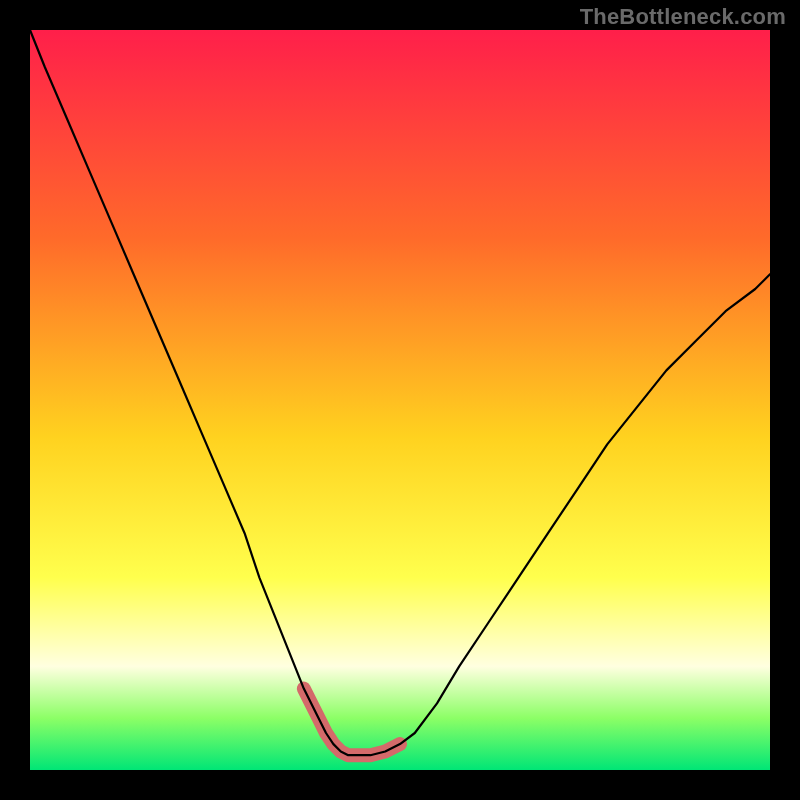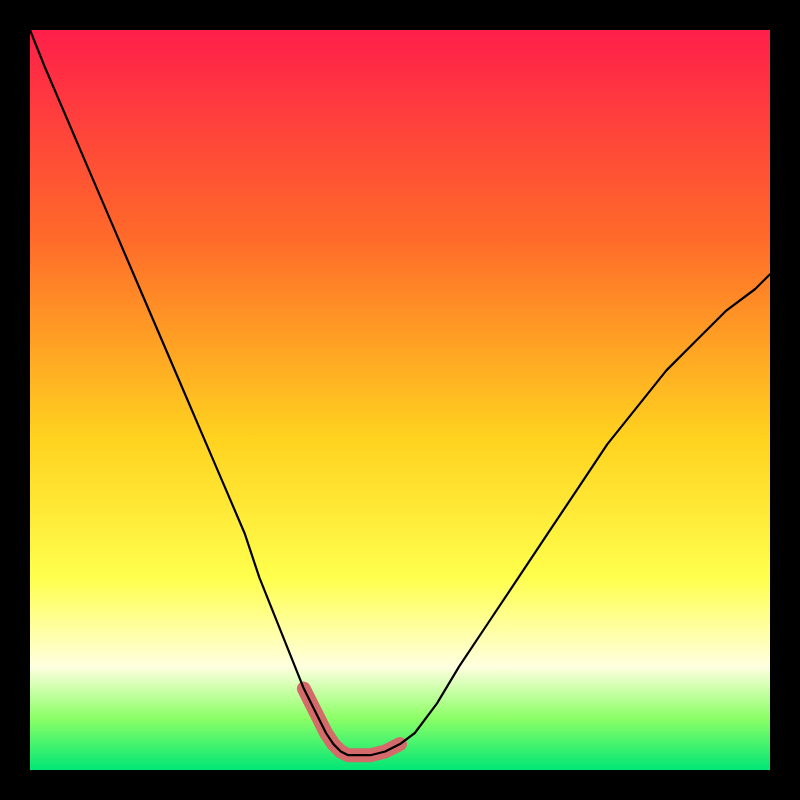--- a/index.html
+++ b/index.html
@@ -30,20 +30,21 @@
   svg {
     position: absolute;
     top: 0;
     left: 0;
   }
 </style>
 </head>
 <body>
 
 <div class="frame">
+  <div class="attribution">TheBottleneck.com</div>
 
   <svg id="chart-svg" width="800" height="800" viewBox="0 0 800 800">
     <defs>
       <linearGradient id="bg-grad" x1="0" y1="0" x2="0" y2="1">
         <stop id="g0" offset="0%" stop-color="#ff1f4a"></stop>
         <stop id="g1" offset="28%" stop-color="#ff6a2a"></stop>
         <stop id="g2" offset="55%" stop-color="#ffd21f"></stop>
         <stop id="g3" offset="74%" stop-color="#ffff4d"></stop>
         <stop id="g4" offset="86%" stop-color="#ffffe0"></stop>
         <stop id="g5" offset="93%" stop-color="#8cff66"></stop>

